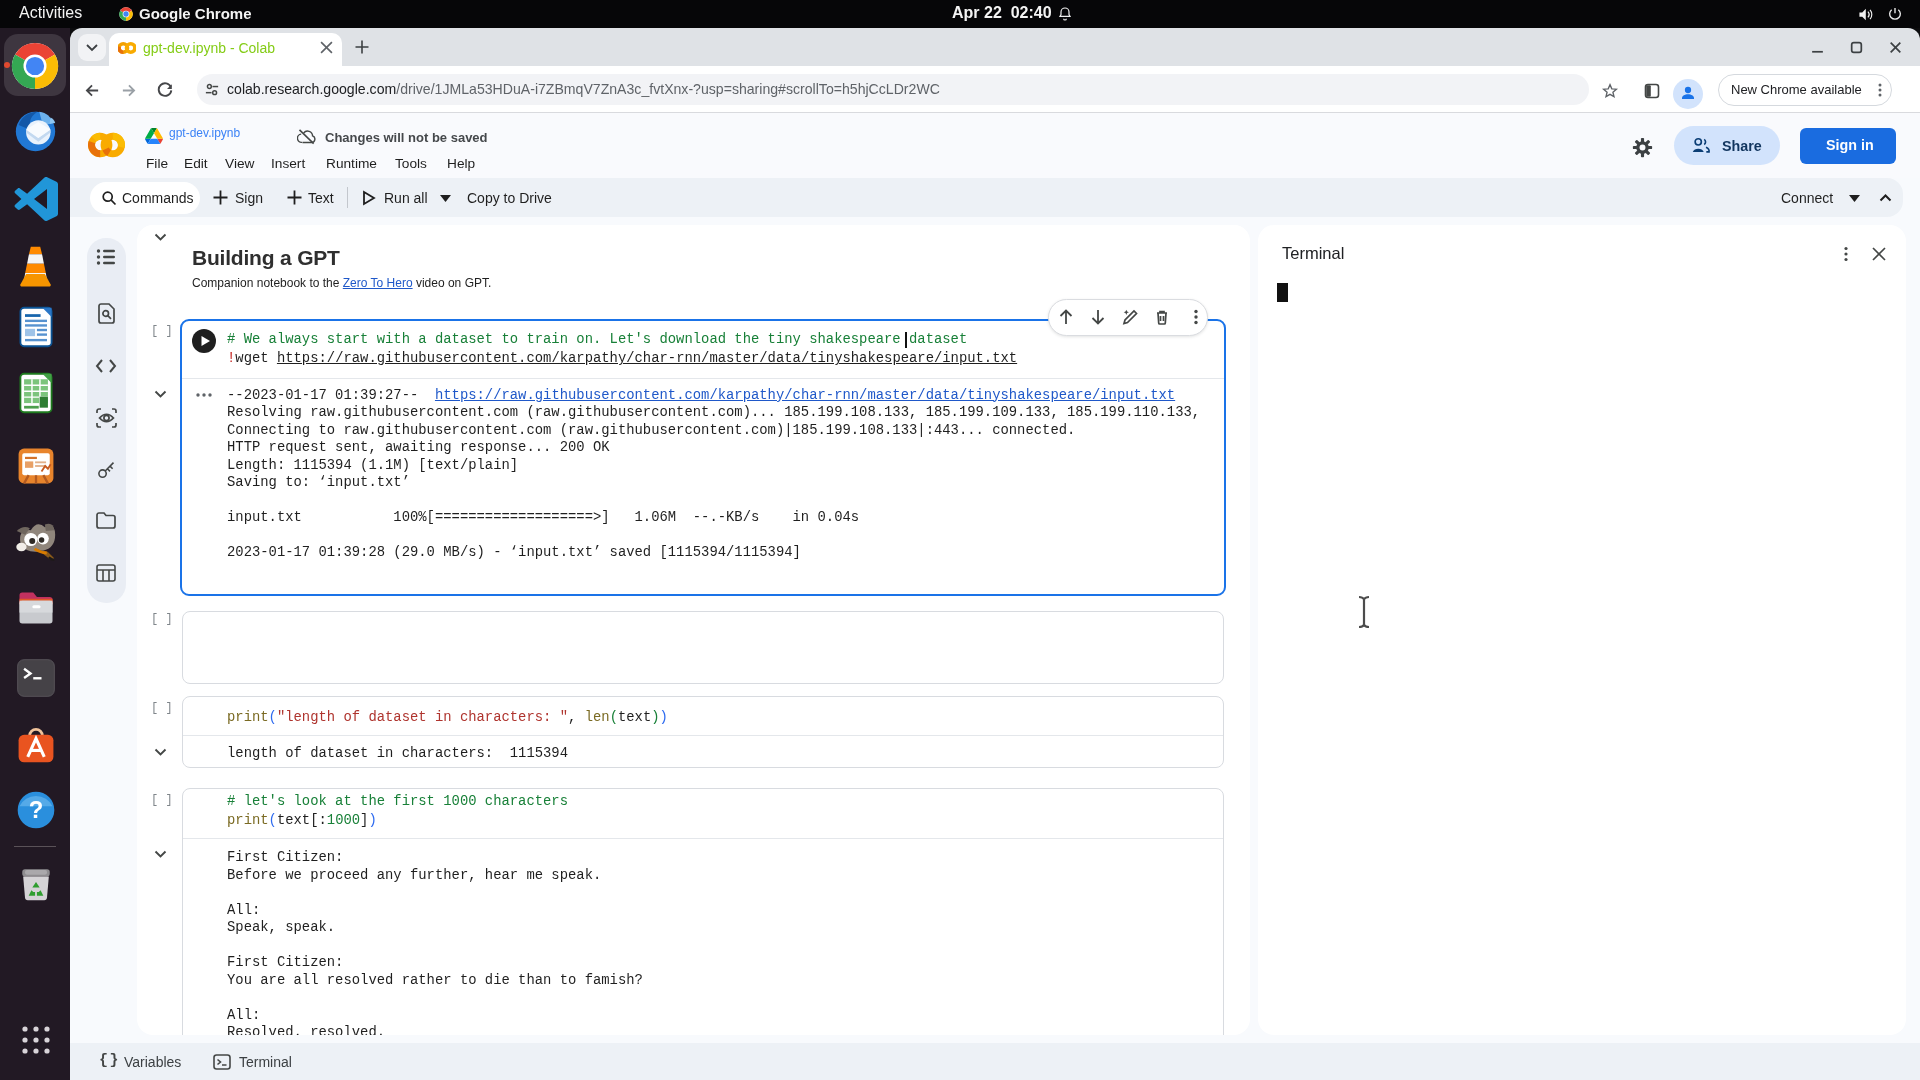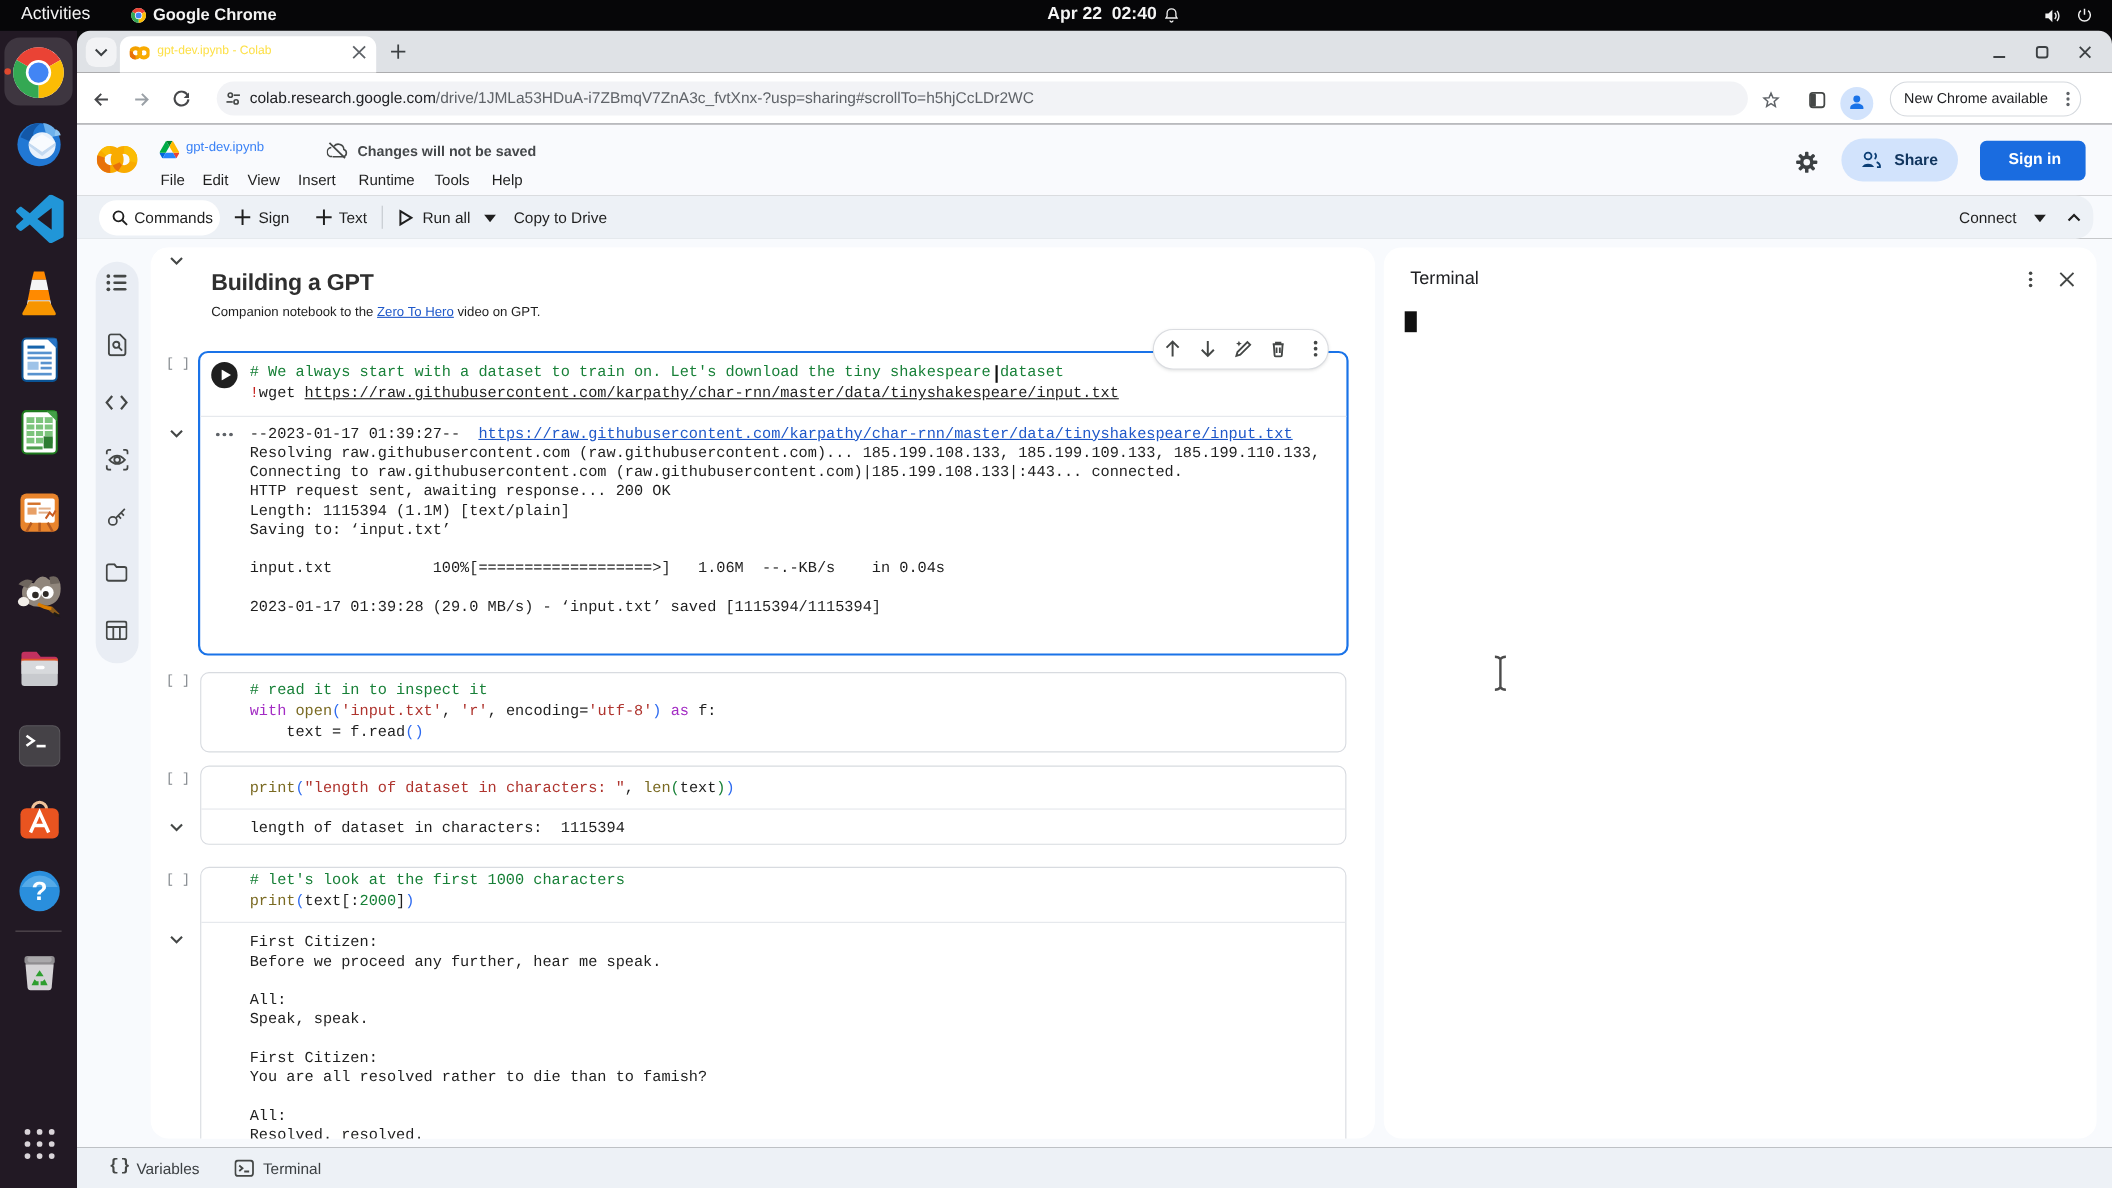--- a/index.html
+++ b/index.html
@@ -250,21 +250,21 @@
 <div class="a" style="left:109px;top:33px;width:233px;height:33px;background:#fff;border-radius:10px 10px 0 0;"></div>
 <div class="a" style="left:118px;top:41px;">
 <svg width="18" height="14" viewBox="0 0 37 28">
       <g fill="none" stroke-width="7.5">
         <circle cx="10.8" cy="14" r="8.7" stroke="#f3a100"></circle>
         <path d="M10.8,22.7 a8.7,8.7 0 0 1 -8.2,-11.5" stroke="#e8710a"></path>
         <circle cx="26.2" cy="14" r="8.7" stroke="#f9ab00"></circle>
       </g>
     </svg>
 </div>
-<div class="a" style="left:143px;top:40px;font-size:11px;color:#fde047;">gpt-dev.ipynb - Colab</div>
+<div class="a" style="left:143px;top:40px;font-size:14px;color:#84cc16;">gpt-dev.ipynb - Colab</div>
 <svg class="a" style="left:320px;top:41px;" width="13" height="13" viewBox="0 0 12 12" stroke="#5f6368" stroke-width="1.5">
     <path d="M1,1 L11,11 M11,1 L1,11"></path>
   </svg>
 
 <svg class="a" style="left:353px;top:38px;" width="18" height="18" viewBox="0 0 18 18" stroke="#3c4043" stroke-width="1.6">
     <path d="M9,2.5 V15.5 M2.5,9 H15.5"></path>
   </svg>
 
 <svg class="a" style="left:1810px;top:40px;" width="15" height="15" viewBox="0 0 14 14" stroke="#3c4043" stroke-width="1.6">
     <path d="M2,11 H12"></path>
@@ -509,37 +509,34 @@
       <path d="M7.5,8 v5 M10.5,8 v5"></path>
     </svg>
   <svg class="a" style="left:1050px;top:83px;" width="18" height="18" viewBox="0 0 18 18" fill="#444746">
       <circle cx="9" cy="3.5" r="1.7"></circle>
       <circle cx="9" cy="9" r="1.7"></circle>
       <circle cx="9" cy="14.5" r="1.7"></circle>
     </svg>
 
   <div class="cell a" style="left:45px;top:386px;width:1042px;height:73px;box-sizing:border-box;"></div>
   <div class="a gut" style="left:14px;top:387px;">[ ]</div>
-  <pre class="a codetxt" style="left:90px;top:394px;"><span class="green"># read it in to inspect it</span>
-<span class="purple">with</span> <span class="olive">open</span><span class="blue">(</span><span class="red">'input.txt'</span>, <span class="red">'r'</span>, encoding=<span class="red">'utf-8'</span><span class="blue">)</span> <span class="purple">as</span> f:
-    text = f.read<span class="blue">()</span></pre>
 
   <div class="cell a" style="left:45px;top:471px;width:1042px;height:72px;box-sizing:border-box;"></div>
   <div class="a gut" style="left:14px;top:476px;">[ ]</div>
   <pre class="a codetxt" style="left:90px;top:483px;"><span class="olive">print</span><span class="blue">(</span><span class="red">"length of dataset in characters: "</span>, <span class="olive">len</span><span class="green">(</span>text<span class="green">)</span><span class="blue">)</span></pre>
   <div class="a" style="left:46px;top:509.5px;width:1040px;height:1px;background:#e4e7eb;"></div>
   <svg class="a" style="left:16px;top:522px;" width="15" height="10" viewBox="0 0 14 10" fill="none" stroke="#444746" stroke-width="1.9">
       <path d="M2,2.5 l5,5 5,-5"></path>
     </svg>
   <pre class="a outtxt" style="left:90px;top:519.5px;">length of dataset in characters:  1115394</pre>
 
   <div class="cell a" style="left:45px;top:563px;width:1042px;height:478px;box-sizing:border-box;"></div>
   <div class="a gut" style="left:14px;top:568px;">[ ]</div>
   <pre class="a codetxt" style="left:90px;top:567px;"><span class="green"># let's look at the first 1000 characters</span>
-<span class="olive">print</span><span class="blue">(</span>text[:<span class="green">2000</span>]<span class="blue">)</span></pre>
+<span class="olive">print</span><span class="blue">(</span>text[:<span class="green">1000</span>]<span class="blue">)</span></pre>
   <div class="a" style="left:46px;top:613px;width:1040px;height:1px;background:#e4e7eb;"></div>
   <svg class="a" style="left:16px;top:624px;" width="15" height="10" viewBox="0 0 14 10" fill="none" stroke="#444746" stroke-width="1.9">
       <path d="M2,2.5 l5,5 5,-5"></path>
     </svg>
   <pre class="a outtxt" style="left:90px;top:624px;">First Citizen:
 Before we proceed any further, hear me speak.
 
 All:
 Speak, speak.
 

